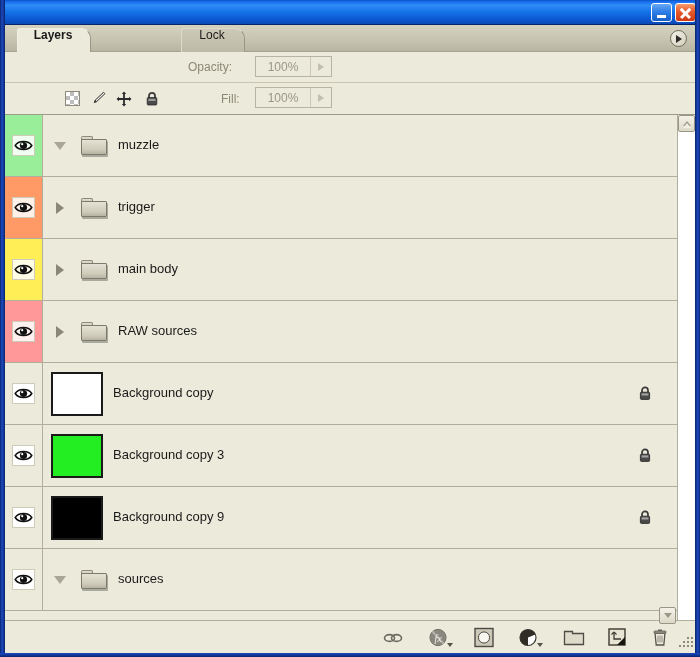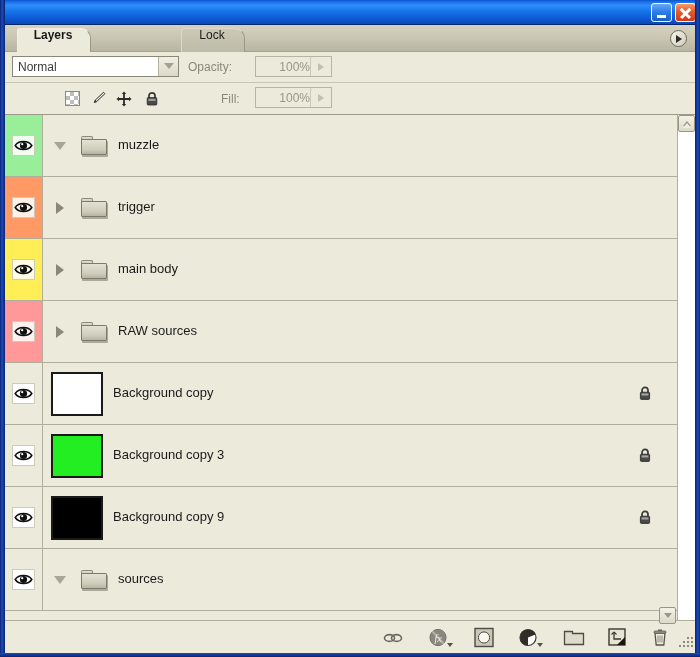--- a/index.html
+++ b/index.html
@@ -191,21 +191,21 @@
   .num-field {
     position: absolute; top: 4px;
     height: 21px;
     background: #eceadb;
     border: 1px solid #b8b4a3;
     box-sizing: border-box;
     display: flex; align-items: center;
     cursor: pointer;
   }
   .num-field .num-val {
-    width: 54px; text-align: right;
+    width: 54px; text-align: center;
     font-size: 12px; color: #9a9786;
   }
   .num-field .num-arrow {
     width: 20px; height: 19px;
     border-left: 1px solid #cdc9b8;
     position: relative;
   }
   .num-field .num-arrow .tri {
     position: absolute; left: 7px; top: 5.5px;
     width: 0; height: 0;
@@ -448,26 +448,20 @@
         <span class="tab-shape"></span>
         <span class="tab-label">Lock</span>
       </div>
       <div id="panel-menu-btn">
         <span class="circle"></span>
         <span class="tri"></span>
       </div>
     </div>
 
     <div id="row-blend">
-      <div id="blend-select">
-        <span id="blend-value">Normal</span>
-        <span id="blend-arrow-box">
-          <span class="chev"></span>
-        </span>
-      </div>
       <span id="opacity-label" class="field-label">Opacity:</span>
       <div id="opacity-field" class="num-field">
         <span class="num-val">100%</span>
         <span class="num-arrow">
             <span class="tri"></span>
           </span>
       </div>
     </div>
 
     <div id="row-lock">

